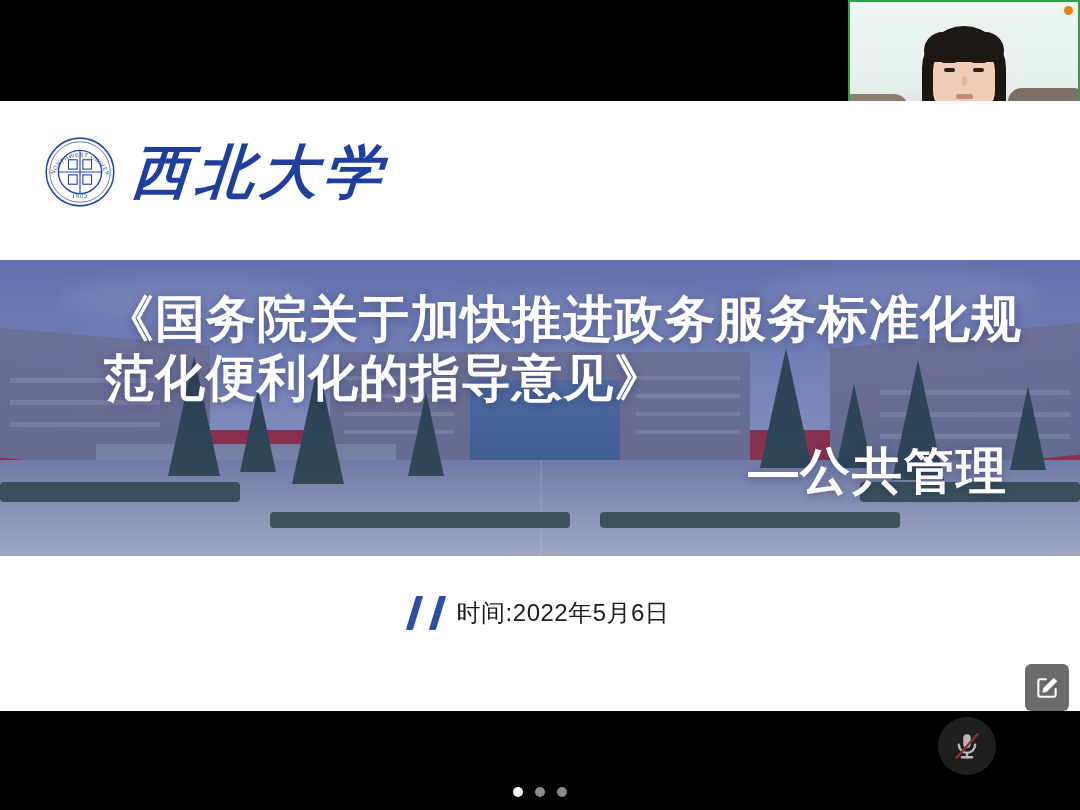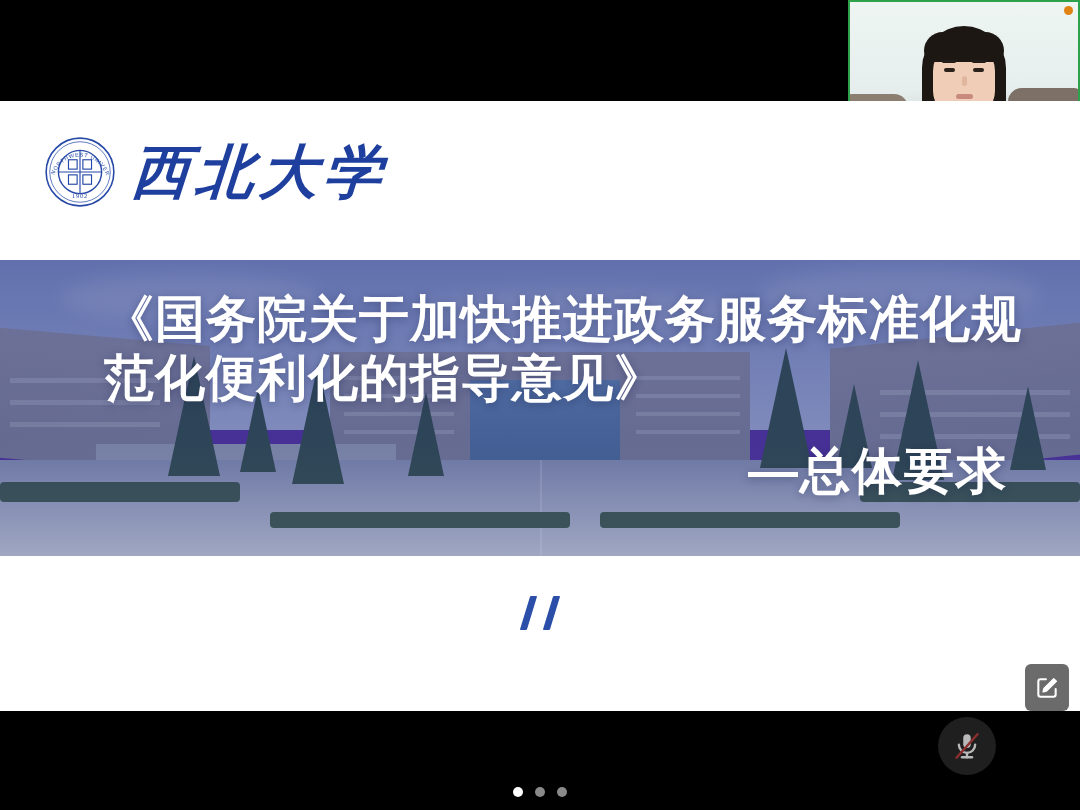--- a/index.html
+++ b/index.html
@@ -129,21 +129,21 @@
   #wordmark{
     font-family:"DejaVu Serif","Liberation Serif",serif;
     font-size:58px; font-weight:700; color:#1f3f9e;
     letter-spacing:6px; font-style:italic;
     line-height:1; transform:skewX(-4deg);
   }
 
   
   #banner{
     position:absolute; left:0; top:159px; width:1080px; height:296px;
-    overflow:hidden; background:#4c1d95;
+    overflow:hidden; background:#b91c1c;
   }
   #banner-photo{ position:absolute; inset:0; }
   .sky{ position:absolute; left:0; top:0; width:1080px; height:170px;
     background:linear-gradient(180deg,#7e8cbe 0%,#8f9bc7 40%,#aab3d2 100%); }
   .cloudsmear{ position:absolute; border-radius:50%; background:rgba(255,255,255,.18);
     filter:blur(9px); }
   .ground{ position:absolute; left:0; bottom:0; width:1080px; height:96px;
     background:linear-gradient(180deg,#8b93ad 0%,#a7adc0 45%,#c3c7d2 100%); }
   .plaza-line{ position:absolute; bottom:0; width:2px; height:96px; background:rgba(255,255,255,.22); }
   .bldg{ position:absolute; background:linear-gradient(180deg,#8e8a98 0%,#7d7b8b 100%); }
@@ -309,26 +309,27 @@
         <div class="conifer" style="left:892px; top:100px;"></div>
         <div class="conifer sm" style="left:1010px; top:126px;"></div>
 
         <div class="hedge" style="left:0; bottom:54px; width:240px; height:20px;"></div>
         <div class="hedge" style="left:270px; bottom:28px; width:300px; height:16px;"></div>
         <div class="hedge" style="left:600px; bottom:28px; width:300px; height:16px;"></div>
         <div class="hedge" style="right:0; bottom:54px; width:220px; height:20px;"></div>
       </div>
       <div id="banner-tint"></div>
       <div id="banner-title">《国务院关于加快推进政务服务标准化规范化便利化的指导意见》</div>
-      <div id="banner-sub">—总体要求</div>
+      <div id="banner-sub">—公共管理</div>
     </div>
 
     <div id="meta-row">
       <span class="slash"></span>
       <span class="slash"></span>
+      <span>时间:2022年5月6日</span>
     </div>
   </div>
 
   <div id="annotate-btn">
     <svg width="26" height="26" viewBox="0 0 24 24">
       <path d="M20 13v5a2 2 0 0 1-2 2H6a2 2 0 0 1-2-2V6a2 2 0 0 1 2-2h5" fill="none" stroke="#fff" stroke-width="1.9" stroke-linecap="round"></path>
       <path d="M18.2 3.3l2.5 2.5-9.1 9.1-3.3.8.8-3.3z" fill="#fff" stroke="#fff" stroke-width="1.1" stroke-linejoin="round"></path>
     </svg>
   </div>
 

